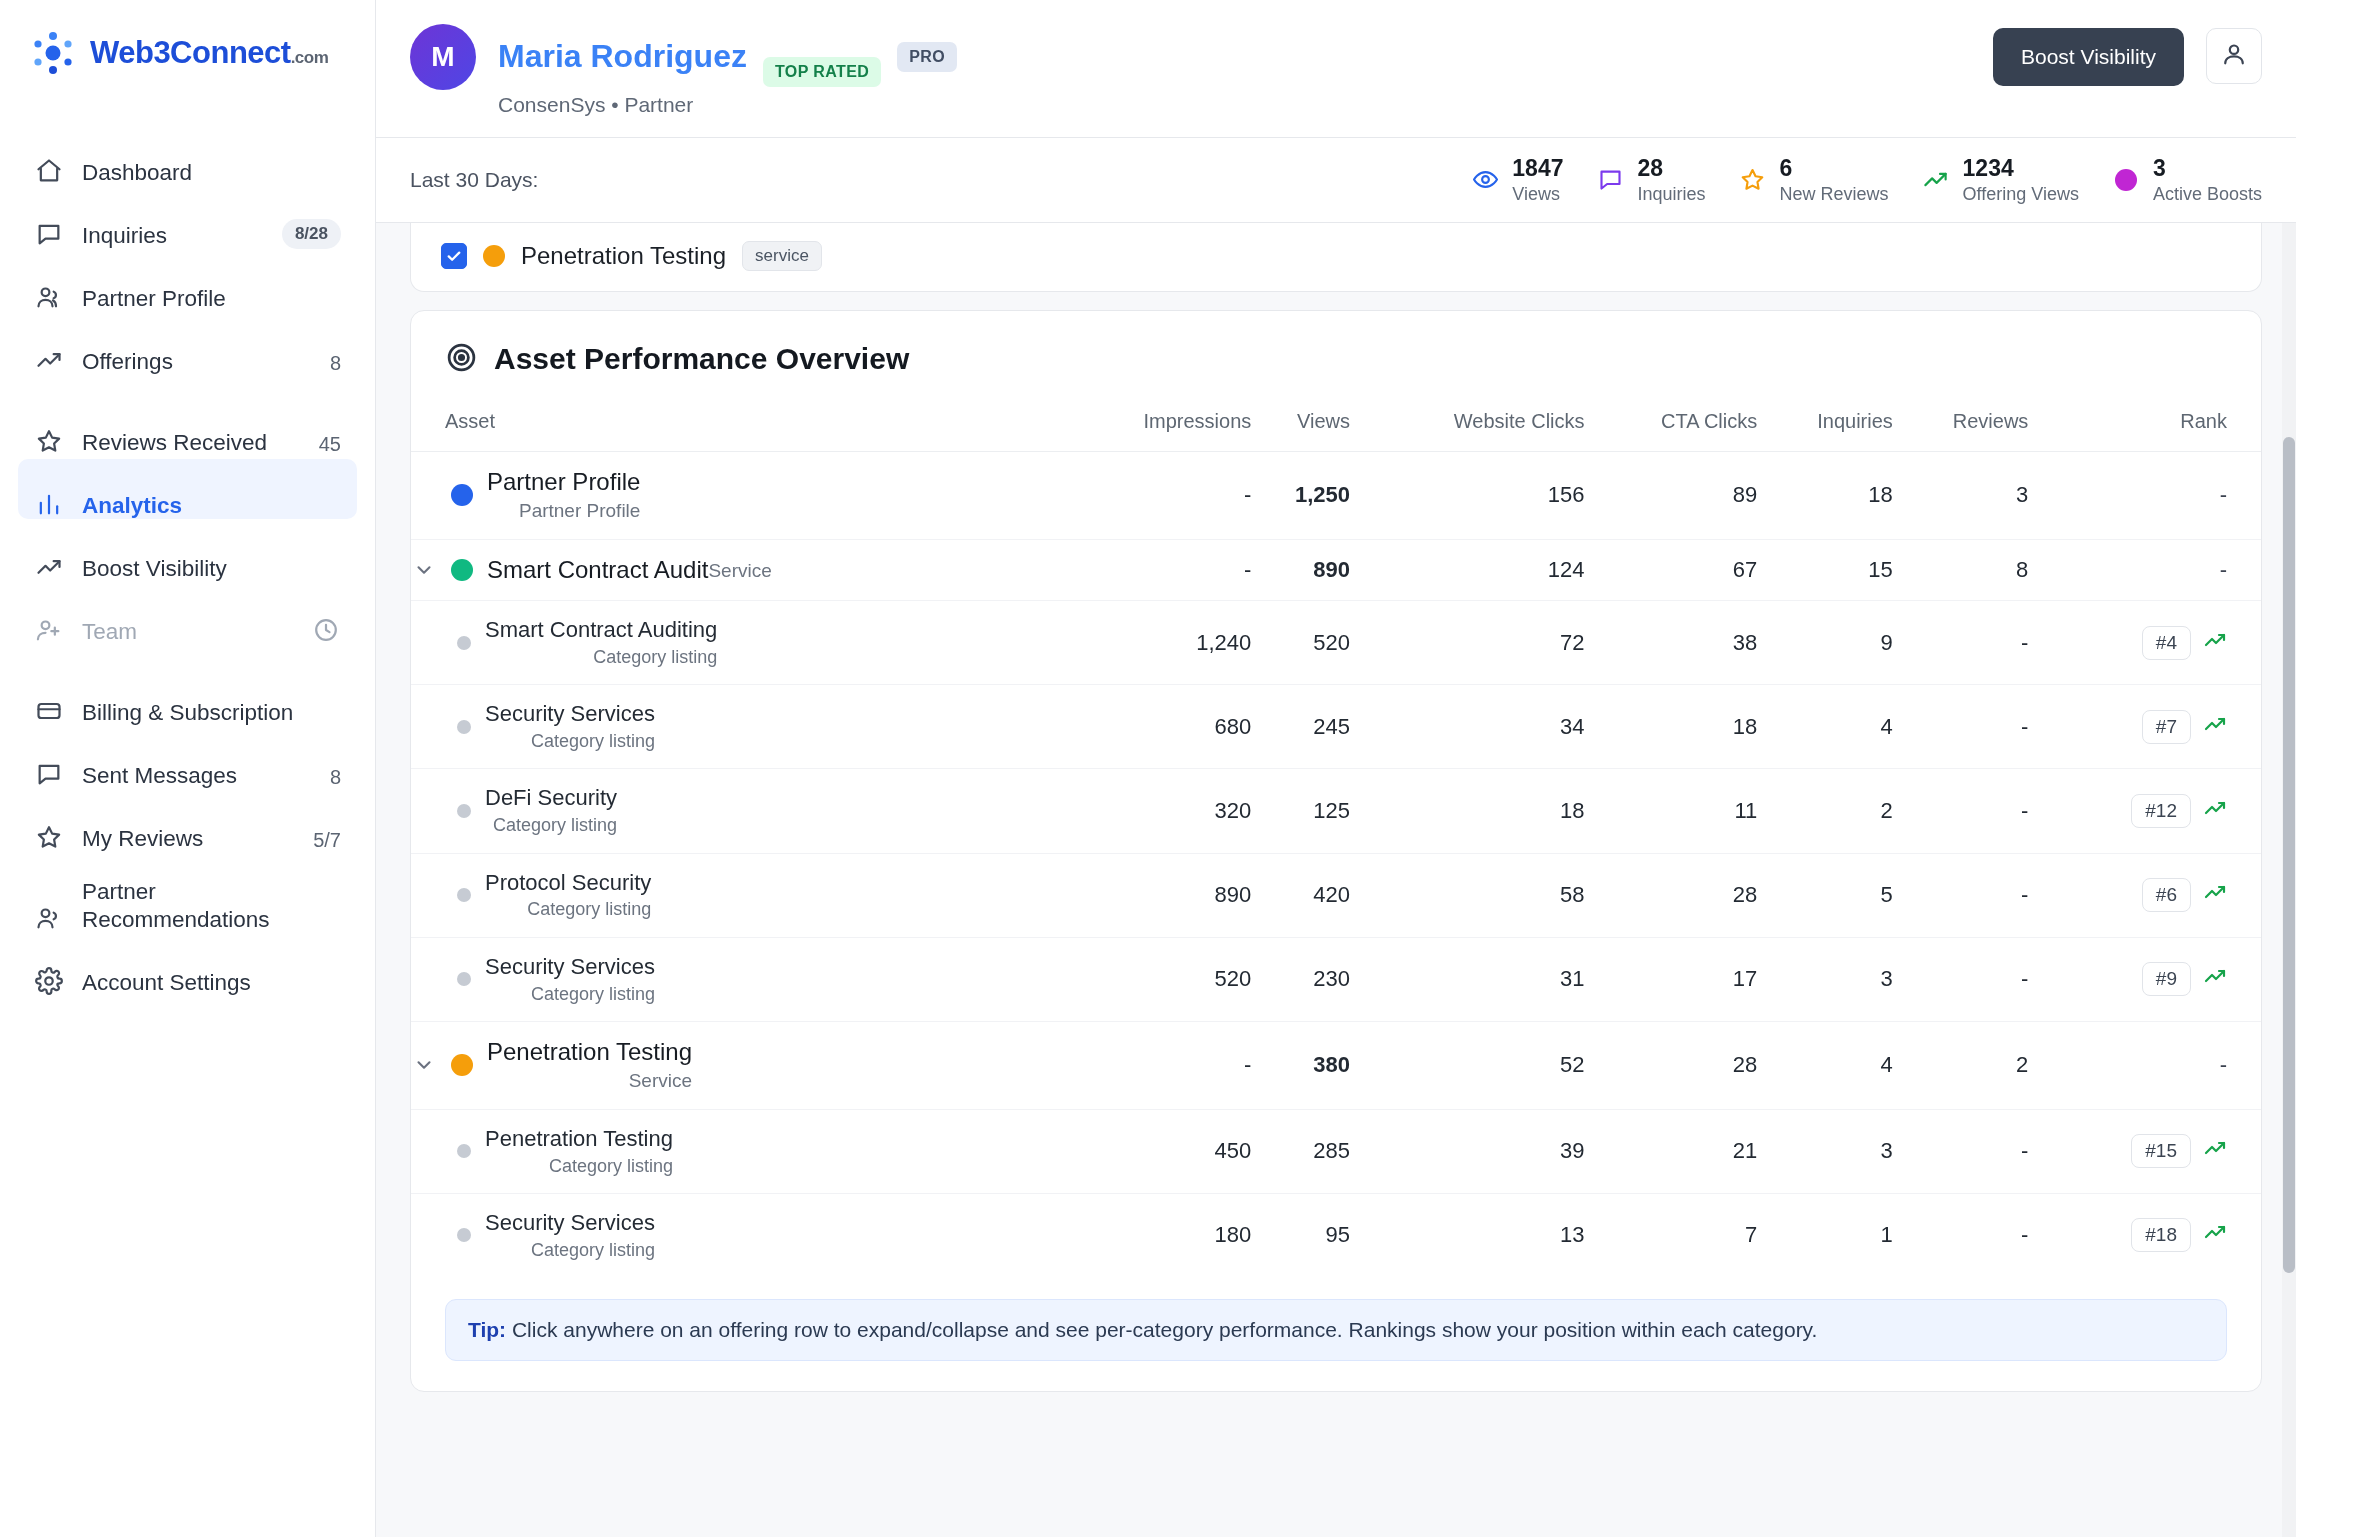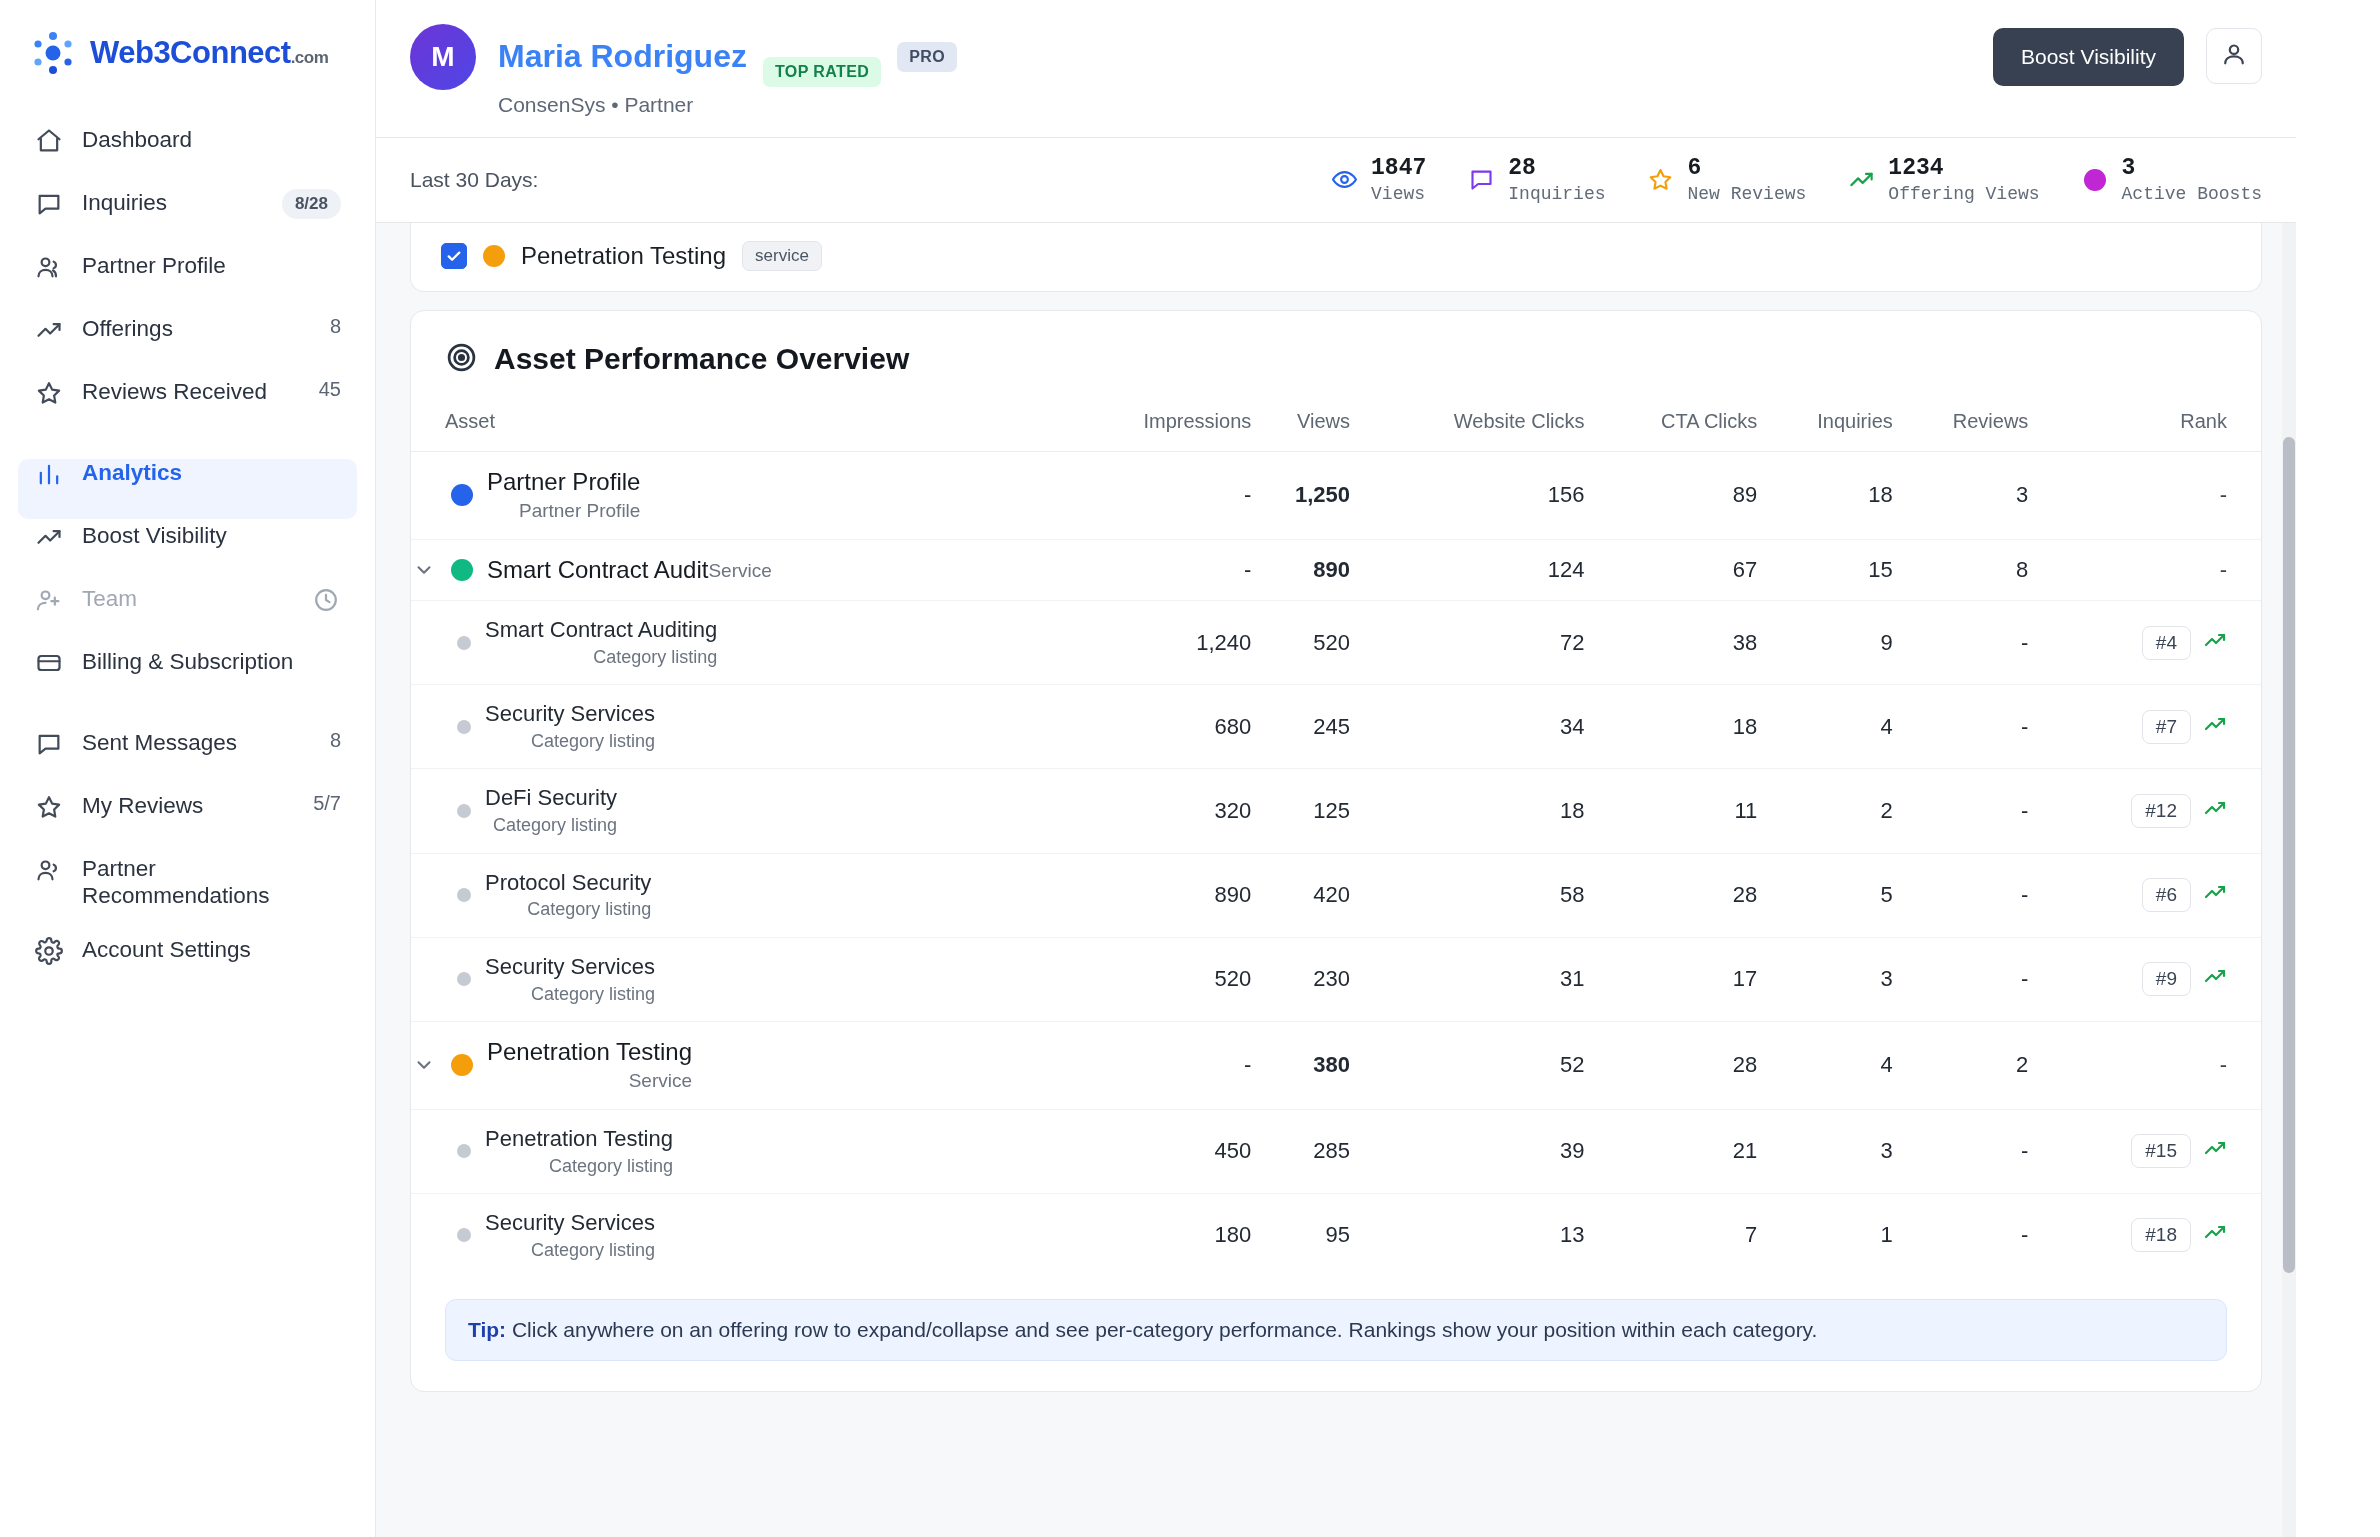--- a/index.html
+++ b/index.html
@@ -51,21 +51,21 @@
   }
   .nav {
     margin-top: 22px;
     padding: 0 18px;
     display: flex;
     flex-direction: column;
     gap: 3px;
   }
   .nav-item {
     display: flex;
-    align-items: flex-start;
+    align-items: flex-end;
     gap: 18px;
     height: 60px;
     padding: 0 16px;
     border-radius: 10px;
     color: #2b3340;
     font-size: 22.5px;
     cursor: pointer;
     position: relative;
   }
   .nav-item.tall { height: 78px; }
@@ -152,21 +152,21 @@
   .user-btn svg { width: 28px; height: 28px; stroke: #3c4453; fill: none; stroke-width: 1.9; stroke-linecap: round; stroke-linejoin: round;}
 
   .statsbar {
     background: #ffffff;
     border-bottom: 1px solid #e6e8ec;
     padding: 18px 34px;
     display: flex;
     align-items: center;
   }
   .stats-label { font-size: 21px; color: #4b5361; }
-  .stats-right { margin-left: auto; display: flex; align-items: center; gap: 40px; font-family: Liberation Mono, monospace; }
+  .stats-right { margin-left: auto; display: flex; align-items: center; gap: 32px; }
   .stat { display: flex; align-items: center; gap: 12px; }
   .stat .sico { width: 30px; height: 30px; display: flex; align-items: center; justify-content: center; flex: 0 0 auto;}
   .stat .sico svg { width: 27px; height: 27px; fill: none; stroke-width: 1.9; stroke-linecap: round; stroke-linejoin: round; }
   .stat-num { font-size: 23px; font-weight: bold; color: #171c23; line-height: 1.12; }
   .stat-cap { font-size: 18px; color: #626b78; line-height: 1.12; margin-top: 2px;}
   .dot-boost { width: 22px; height: 22px; border-radius: 50%; background:#c026d3; }
 
   .content {
     flex: 1 1 auto;
     overflow: hidden;

